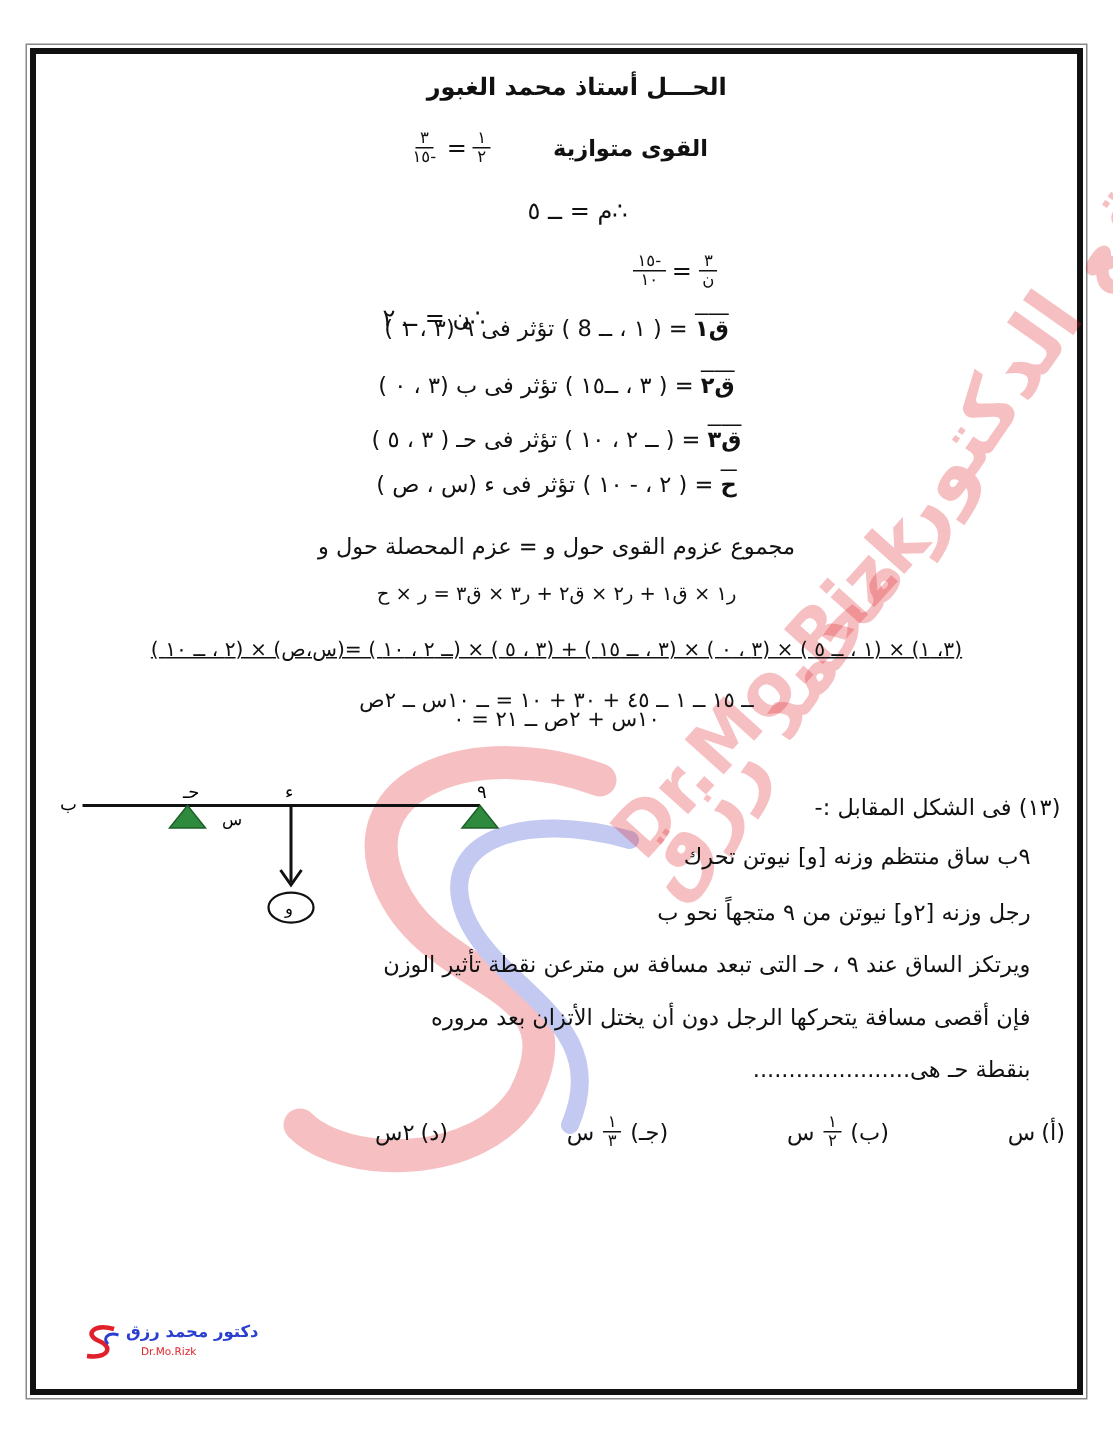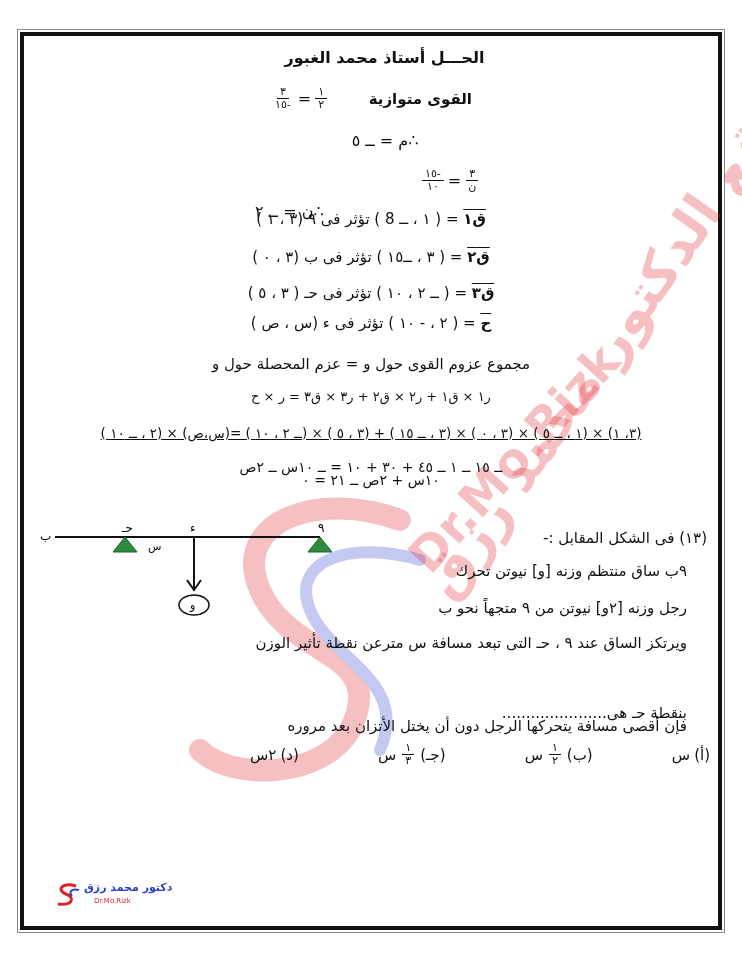--- a/index.html
+++ b/index.html
@@ -88,21 +88,21 @@
 <div class="line center" style="top:357px;">مجموع عزوم القوى حول و = عزم المحصلة حول و</div>
 <div class="line center" style="top:390px;font-size:13px;">ر١ × ق١ + ر٢ × ق٢ + ر٣ × ق٣ = ر × ح</div>
 <div class="line center" style="top:427px;font-size:13.5px;text-decoration:underline;">(٣، ١) × (١ ، ــ ٥ ) × (٣ ، ٠ ) × (٣ ، ــ ١٥ ) + (٣ ، ٥ ) × (ــ ٢ ، ١٠ ) =(س،ص) × (٢ ، ــ ١٠ )</div>
 <div class="line center" style="top:460px;font-size:14px;">ــ ١٥ ــ ١ ــ ٤٥ + ٣٠ + ١٠ = ــ ١٠س ــ ٢ص</div>
 <div class="line center" style="top:473px;font-size:14px;">١٠س + ٢ص ــ ٢١ = ٠</div>
 
 <div class="line" style="top:531px;right:35px;">(١٣) فى الشكل المقابل :-</div>
 <div class="line" style="top:564px;right:55px;">٩ب ساق منتظم وزنه [و] نيوتن تحرك</div>
 <div class="line" style="top:601px;right:55px;">رجل وزنه [٢و] نيوتن من ٩ متجهاً نحو ب</div>
 <div class="line" style="top:636px;right:55px;">ويرتكز الساق عند ٩ ، حـ التى تبعد مسافة س مترعن نقطة تأثير الوزن</div>
-<div class="line" style="top:671px;right:55px;margin-top:48px;">فإن أقصى مسافة يتحركها الرجل دون أن يختل الأتزان بعد مروره</div>
+<div class="line" style="top:671px;right:55px;">فإن أقصى مسافة يتحركها الرجل دون أن يختل الأتزان بعد مروره</div>
 <div class="line" style="top:706px;right:55px;">بنقطة حـ هى......................</div>
 
 <div class="options">
   <span class="opt">
     <span>(أ)</span>
       <span>س</span>
   </span>
   <span class="opt">
     <span>(ب)</span>
     <span class="frac">

